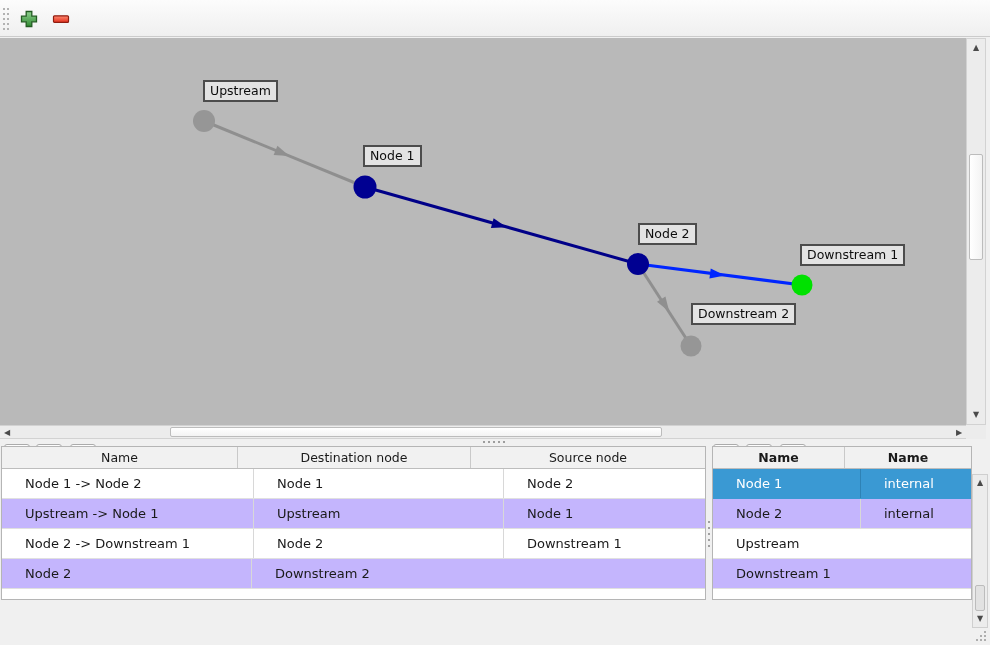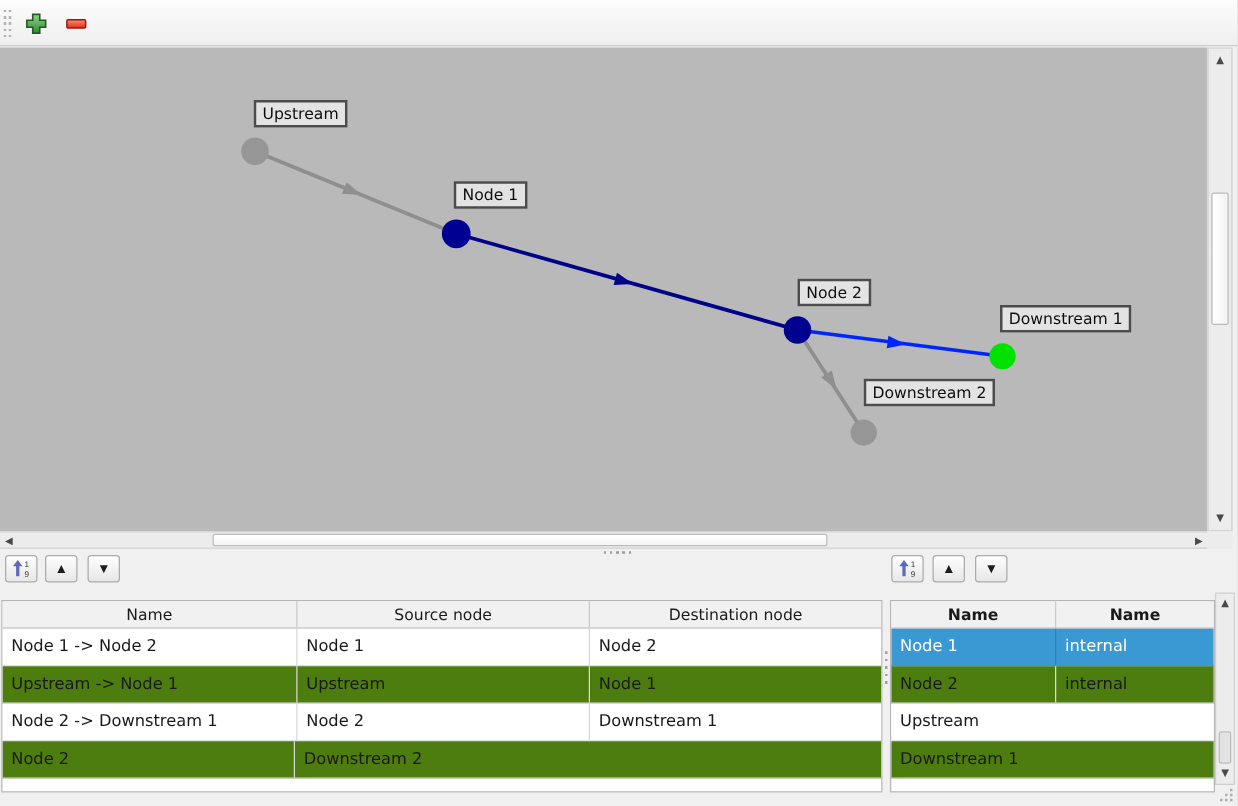--- a/index.html
+++ b/index.html
@@ -44,33 +44,33 @@
   .vsplit{position:absolute;left:708px;top:521px;width:2px;height:27px;
           background:repeating-linear-gradient(to bottom,#a0a0a0 0 2px,transparent 2px 6px);}
 
   
   .mini-btn{position:absolute;top:444px;width:26px;height:22px;box-sizing:border-box;
             background:linear-gradient(#fefefe,#e7e7e7);border:1px solid #ababab;border-radius:3px;
             display:flex;align-items:center;justify-content:center;padding:0;}
   .tri{font-size:11px;line-height:11px;color:#1c1c1c;}
 
   
-  .tbl{position:absolute;top:480px;height:154px;background:#fff;border:1px solid #b5b5b5;
+  .tbl{position:absolute;top:446px;height:154px;background:#fff;border:1px solid #b5b5b5;
        box-sizing:border-box;overflow:hidden;}
   .ltbl{left:1px;width:705px;}
   .rtbl{left:712px;width:260px;}
   .thead{display:flex;height:22px;background:#f1f1f1;border-bottom:1px solid #bdbdbd;box-sizing:border-box;}
   .th{display:flex;align-items:center;justify-content:center;box-sizing:border-box;
       border-right:1px solid #c9c9c9;font-size:12.5px;}
   .th:last-child{border-right:none;}
   .rtbl .th{font-weight:bold;}
   .trow{display:flex;height:30px;box-sizing:border-box;border-bottom:1px solid #e0e0e0;background:#fff;}
-  .trow.alt{background:#4d7c0f;}
+  .trow.alt{background:#c4b5fd;}
   .td{display:flex;align-items:center;box-sizing:border-box;padding:0 7px;
-      border-right:1px solid #d8d8d8;overflow:hidden;white-space:nowrap;}
+      border-right:1px solid #d8d8d8;overflow:hidden;white-space:nowrap;margin-left:16px;}
   .td:last-child{border-right:none;}
   .c1{width:236px}.c2{width:234px}.c3{flex:1}
   .n1{width:132px}.n2{flex:1}
   .trow.selected{background:#3a99d3;color:#fff;border-bottom-color:#3a99d3;}
   .trow.selected .td{border-right-color:#2e82b5;}
 
   .tscroll{left:972px;top:474px;width:16px;height:154px;border:1px solid #cfcfcf;}
   .tscroll .up{top:4px}.tscroll .down{bottom:4px}
   .tthumb{position:absolute;left:2px;right:2px;top:110px;height:24px;border:1px solid #bcbcbc;
           border-radius:2px;background:#e2e2e2;}
@@ -190,22 +190,22 @@
   <button class="mini-btn" style="left:746px">
     <span class="tri">▲</span>
   </button>
   <button class="mini-btn" style="left:780px">
     <span class="tri">▼</span>
   </button>
 
   <div class="tbl ltbl">
     <div class="thead">
       <div class="th c1">Name</div>
+      <div class="th c3">Destination node</div>
       <div class="th c2">Source node</div>
-      <div class="th c3">Destination node</div>
     </div>
     <div class="trow">
       <div class="td c1">Node 1 -&gt; Node 2</div>
       <div class="td c2">Node 1</div>
       <div class="td c3">Node 2</div>
     </div>
     <div class="trow alt">
       <div class="td c1">Upstream -&gt; Node 1</div>
       <div class="td c2">Upstream</div>
       <div class="td c3">Node 1</div>

